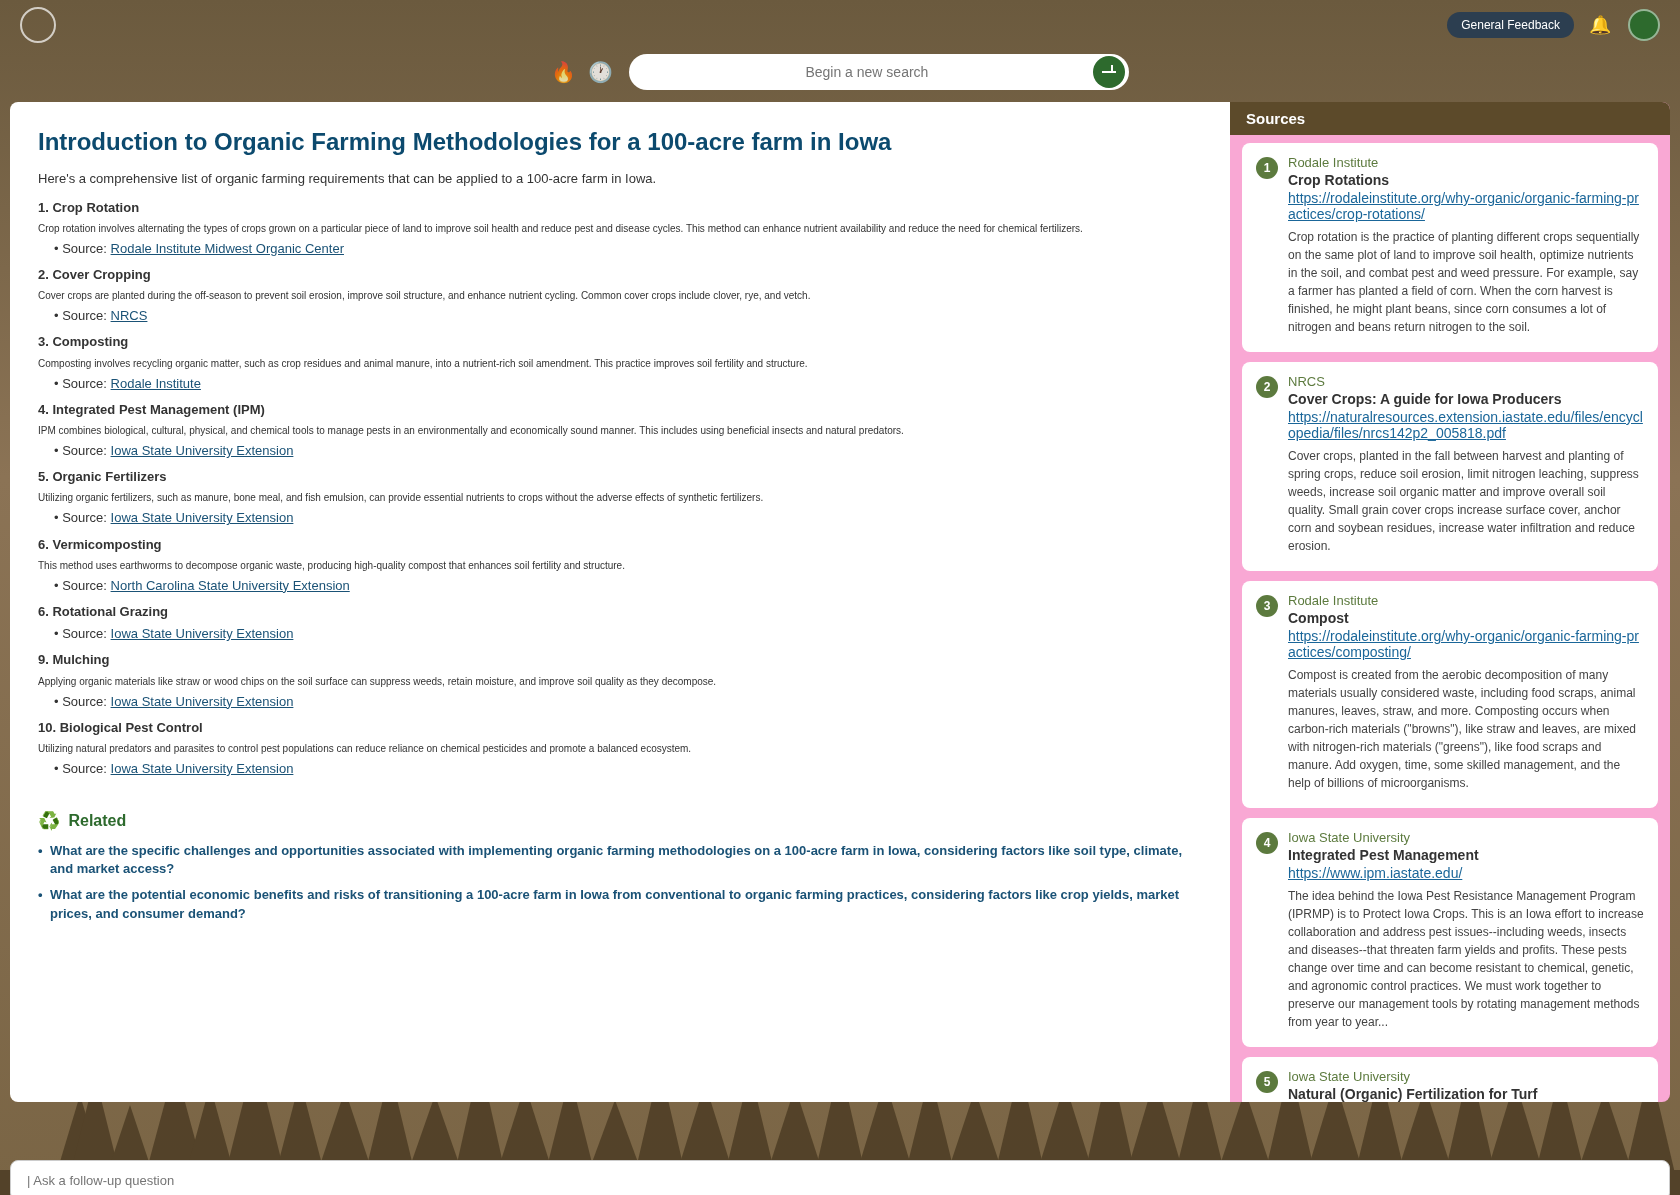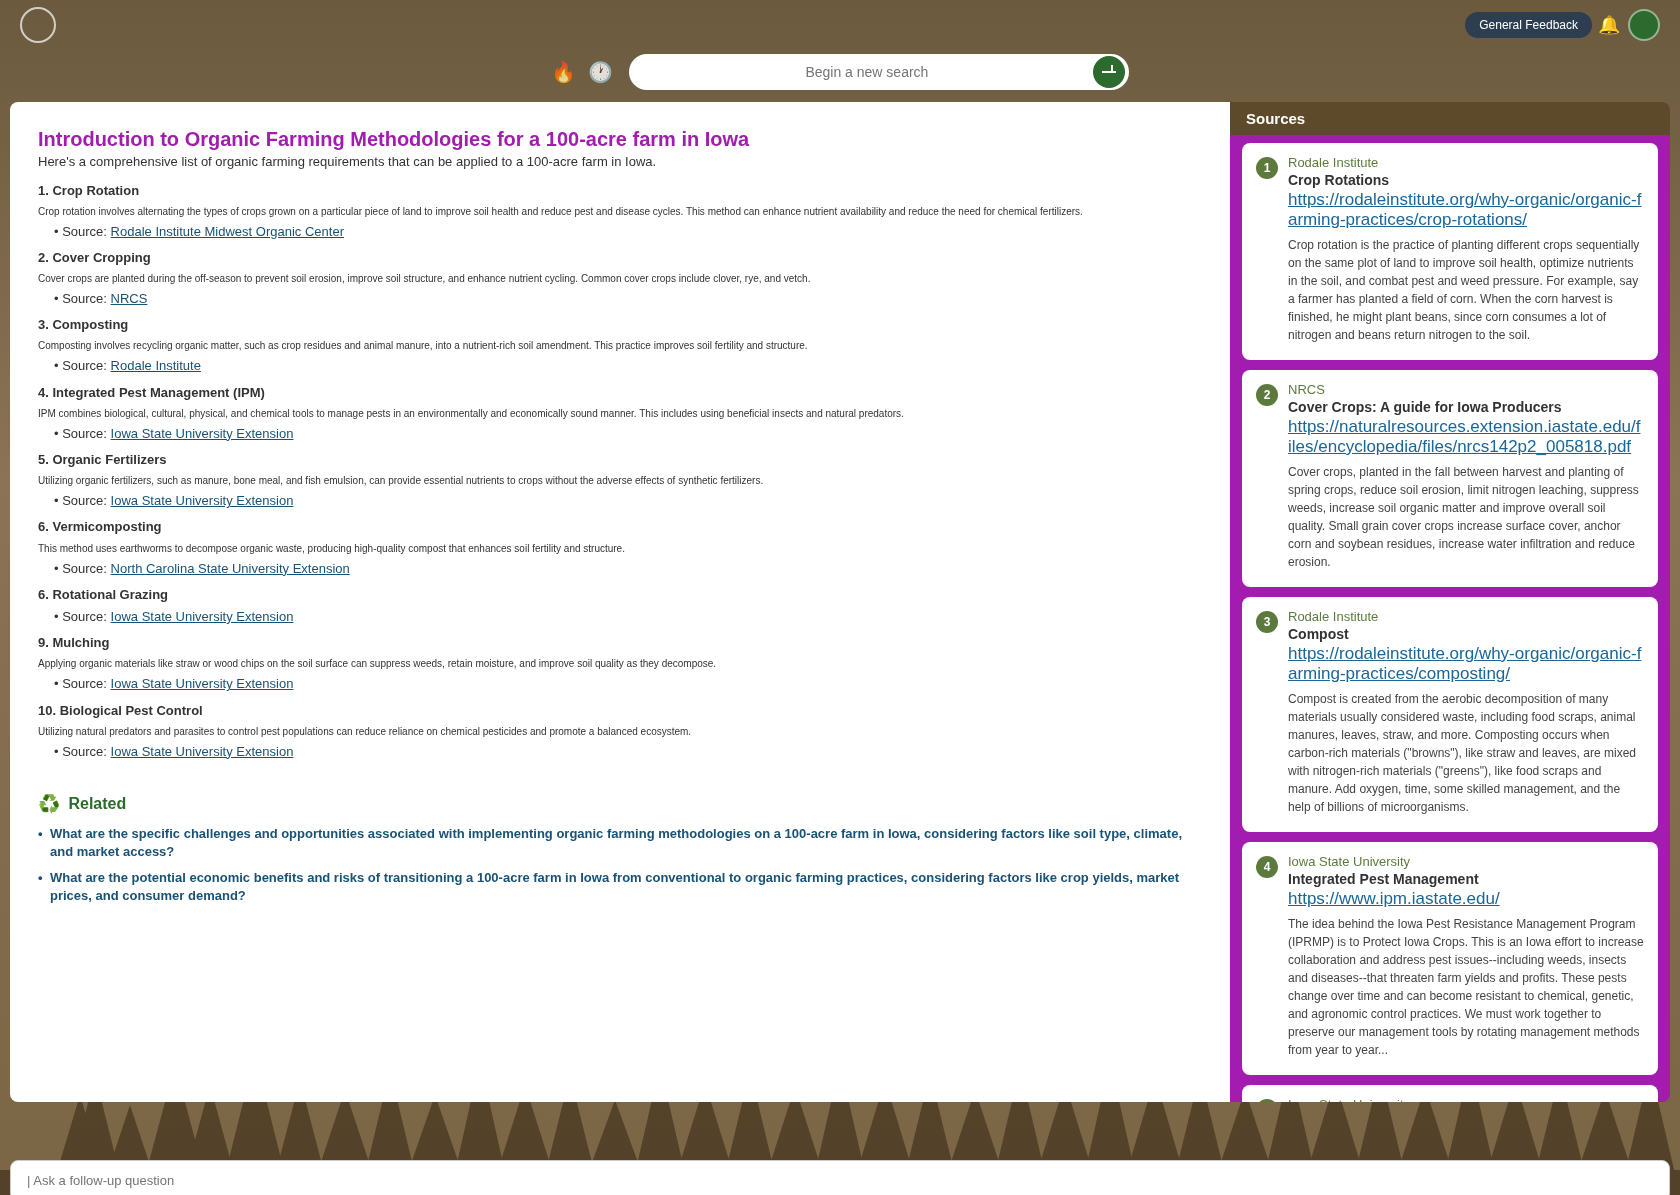--- a/index.html
+++ b/index.html
@@ -51,21 +51,21 @@
       border: 2px solid rgba(255,255,255,0.7);
       background: transparent;
       display: flex;
       align-items: center;
       justify-content: center;
     }
 
     .top-bar-right {
       display: flex;
       align-items: center;
-      gap: 4px;
+      gap: 13px;
     }
 
     .general-feedback-btn {
       background: #2C3E50;
       color: white;
       border: none;
       padding: 6px 14px;
       border-radius: 20px;
       font-size: 12px;
       cursor: pointer;
@@ -160,24 +160,24 @@
     .left-panel {
       flex: 1;
       background: white;
       border-radius: 8px 0 0 8px;
       padding: 24px 28px;
       overflow-y: auto;
       max-height: 1000px;
     }
 
     .article-title {
-      font-size: 20px;
+      font-size: 24px;
       font-weight: 700;
-      color: #a21caf;
-      margin-bottom: 0;
+      color: #0c4a6e;
+      margin-bottom: 12px;
       line-height: 1.3;
     }
 
     .article-intro {
       font-size: 13px;
       color: #333;
       margin-bottom: 10px;
       line-height: 1.5;
     }
 
@@ -265,21 +265,21 @@
       border-radius: 8px;
       font-size: 13px;
       outline: none;
       background: white;
       color: #999;
     }
 
     
     .right-panel {
       width: 440px;
-      background: #a21caf;
+      background: #f9a8d4;
       border-radius: 0 8px 8px 0;
       padding: 0;
       overflow-y: auto;
       max-height: 1000px;
     }
 
     .sources-header {
       background: #5C4A2A;
       padding: 8px 16px;
       border-radius: 0 8px 0 0;
@@ -336,21 +336,21 @@
     }
 
     .source-doc-title {
       font-size: 14px;
       font-weight: 700;
       color: #333;
       margin-bottom: 2px;
     }
 
     .source-url {
-      font-size: 17px;
+      font-size: 14px;
       color: #1a6699;
       text-decoration: underline;
       margin-bottom: 6px;
       word-break: break-all;
       display: block;
     }
 
     .source-desc {
       font-size: 12px;
       color: #444;

